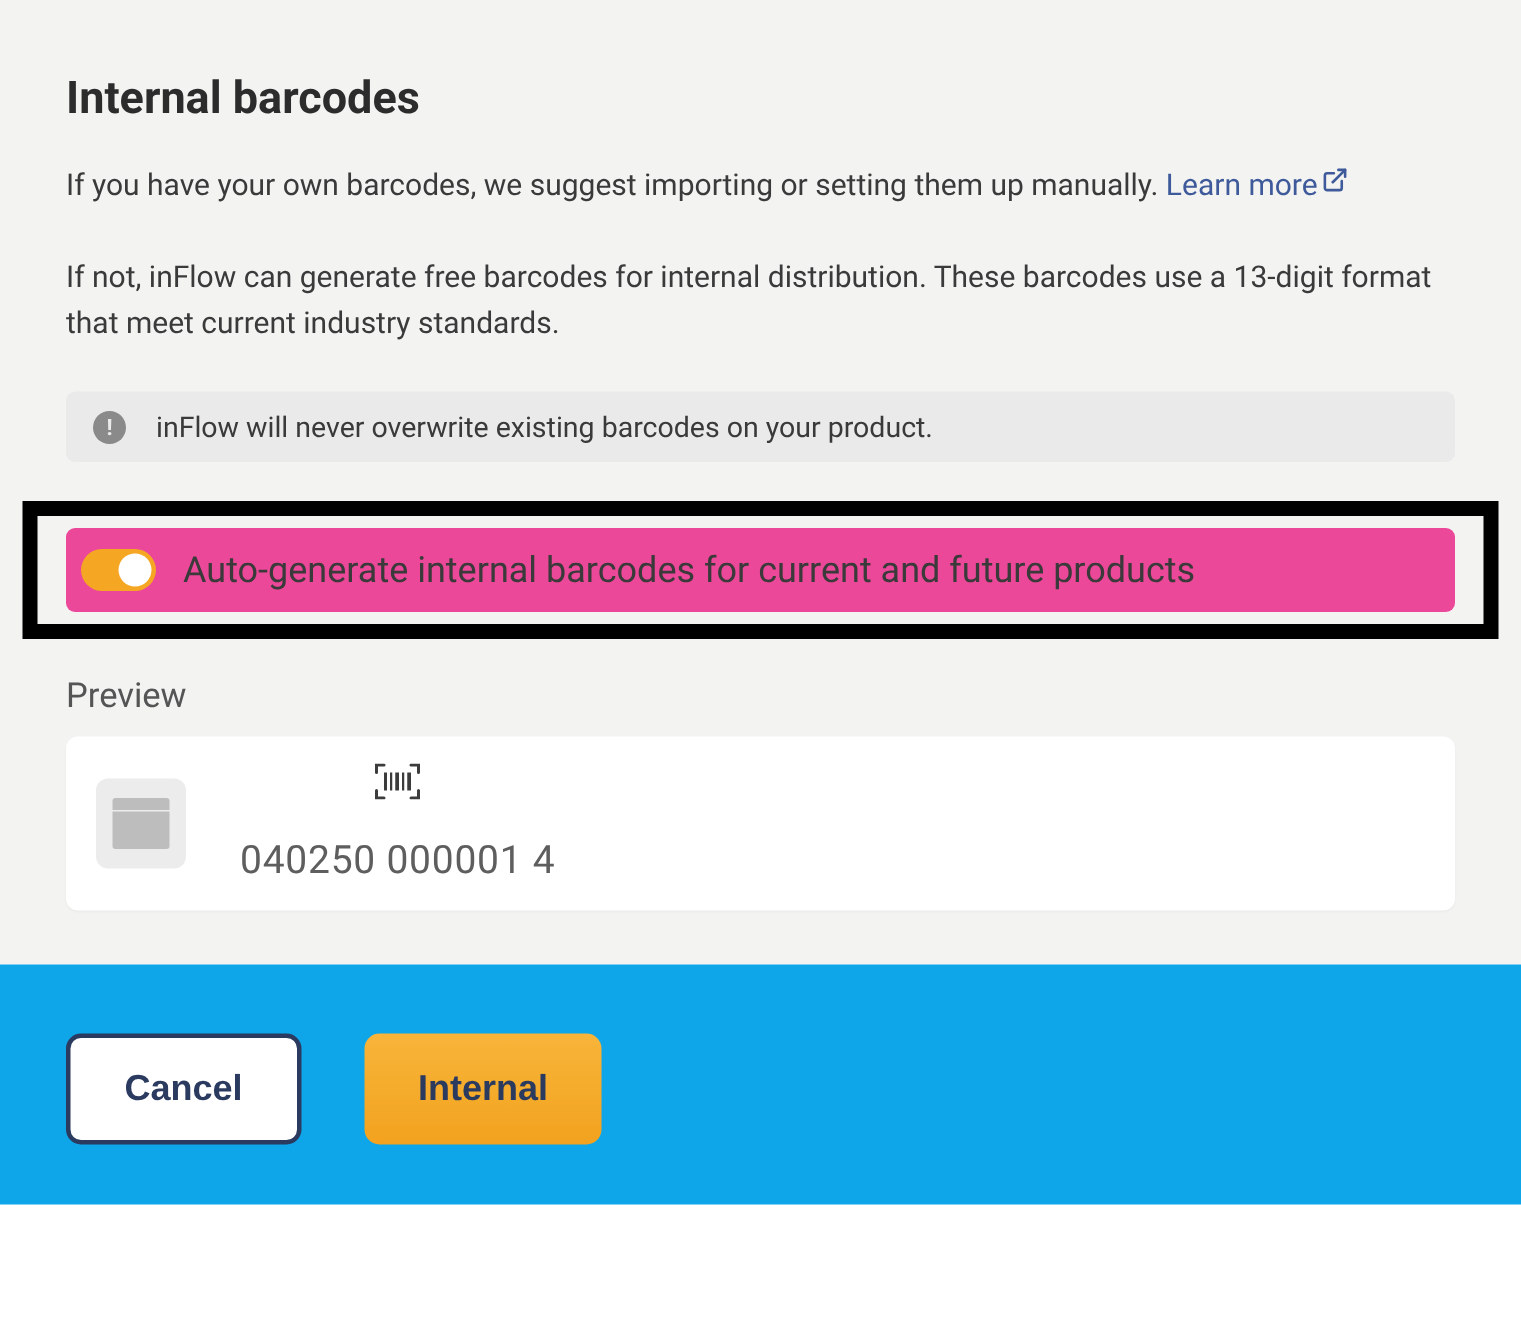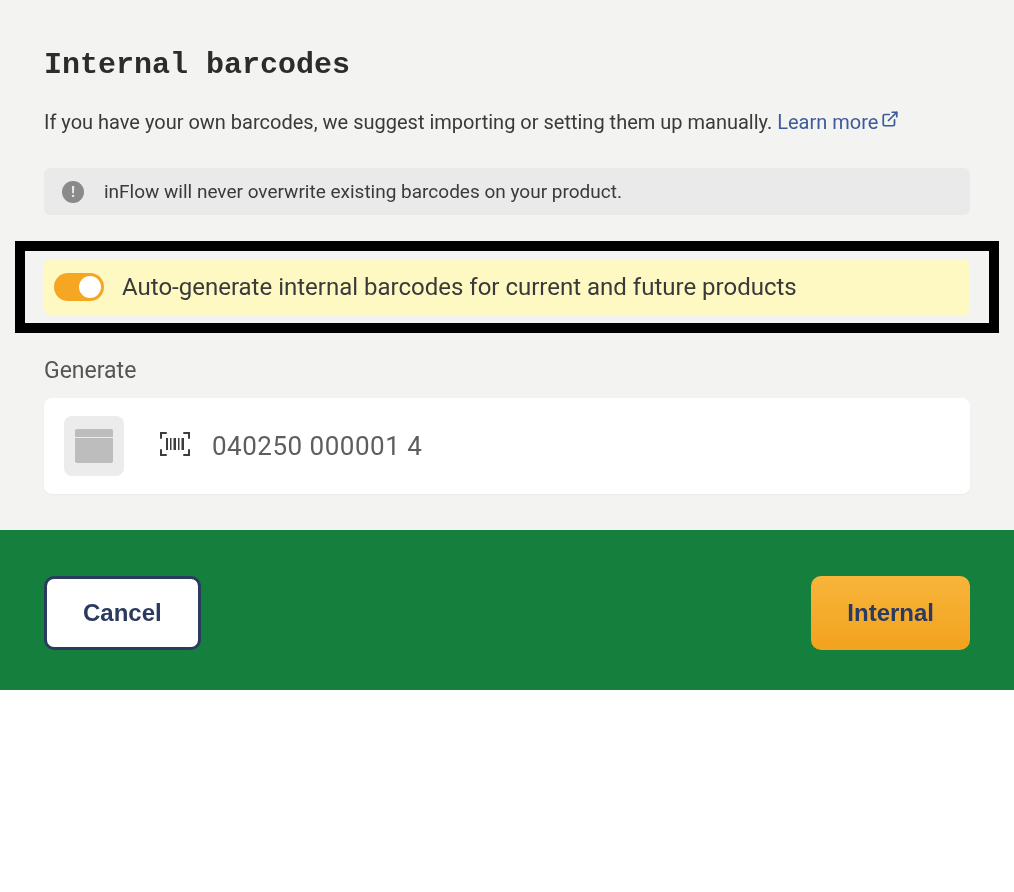--- a/index.html
+++ b/index.html
@@ -12,21 +12,20 @@
     }
     .top-section {
       background: #f3f3f2;
       padding: 48px 44px 36px 44px;
     }
     .heading {
       font-size: 30px;
       font-weight: 700;
       color: #2c2c2c;
       margin-bottom: 24px;
-      font-family: Liberation Mono, monospace;
     }
     .paragraph {
       font-size: 20px;
       line-height: 1.55;
       color: #3a3a3a;
       margin-bottom: 30px;
     }
     .link {
       color: #3e5a9a;
       text-decoration: none;
@@ -61,21 +60,21 @@
     .info-text {
       font-size: 19px;
       color: #3a3a3a;
     }
     .toggle-row-frame {
       border: 10px solid #000;
       padding: 0;
       margin: 0 -29px 24px -29px;
     }
     .toggle-row-inner {
-      background: #fef9c3;
+      background: #ec4899;
       border-radius: 6px;
       margin: 8px 19px;
       padding: 14px 10px 14px 10px;
       display: flex;
       align-items: center;
       gap: 18px;
     }
     .toggle {
       width: 50px;
       height: 28px;
@@ -131,31 +130,31 @@
     .product-icon-lid {
       position: absolute; top: 0; left: 0; right: 0;
       height: 8px; background: #bdbdbd;
       border-radius: 2px 2px 0 0;
     }
     .product-icon-body {
       position: absolute; top: 9px; left: 0; right: 0; bottom: 0;
       background: #bdbdbd;
       border-radius: 0 0 2px 2px;
     }
-    .barcode-section { display: flex; align-items: center; gap: 22px; }
+    .barcode-section { display: flex; align-items: center; gap: 22px; flex-direction: column; }
     .barcode-number {
       font-size: 26px;
       color: #5e5e5e;
       letter-spacing: 0.5px;
     }
     .footer {
-      background: #15803d;
+      background: #0ea5e9;
       padding: 46px 44px 40px 44px;
       display: flex;
-      justify-content: space-between;
+      justify-content: flex-start;
       gap: 42px;
     }
     .btn {
       font-size: 24px;
       font-weight: 600;
       padding: 20px 36px;
       border-radius: 10px;
       cursor: pointer;
       border: none;
     }
@@ -177,36 +176,37 @@
   <h1 class="heading">Internal barcodes</h1>
 
   <p class="paragraph">
     <span>If you have your own barcodes, we suggest importing or setting them up manually. </span><a href="#" class="link"><span>Learn more</span><span class="link-icon"><svg width="18" height="18" viewBox="0 0 24 24" fill="none" stroke="#3e5a9a" stroke-width="2.3" stroke-linecap="round" stroke-linejoin="round">
             <path d="M18 13v6a2 2 0 0 1-2 2H5a2 2 0 0 1-2-2V8a2 2 0 0 1 2-2h6"></path>
             <polyline points="15 3 21 3 21 9"></polyline>
             <line x1="10" y1="14" x2="21" y2="3"></line>
           </svg></span></a>
   </p>
 
+  <p class="paragraph">If not, inFlow can generate free barcodes for internal distribution. These barcodes use a 13-digit format that meet current industry standards.</p>
 
   <div class="info-bar">
     <div class="info-icon">!</div>
     <div class="info-text">inFlow will never overwrite existing barcodes on your product.</div>
   </div>
 
   <div class="toggle-row-frame">
     <div class="toggle-row-inner">
       <div class="toggle">
         <div class="toggle-knob"></div>
       </div>
       <div class="toggle-label">Auto-generate internal barcodes for current and future products</div>
     </div>
   </div>
 
-  <div class="preview-label">Generate</div>
+  <div class="preview-label">Preview</div>
 
   <div class="preview-card">
     <div class="product-icon-box">
       <div class="product-icon-inner">
         <div class="product-icon-lid"></div>
         <div class="product-icon-body"></div>
       </div>
     </div>
     <div class="barcode-section">
       <span>

